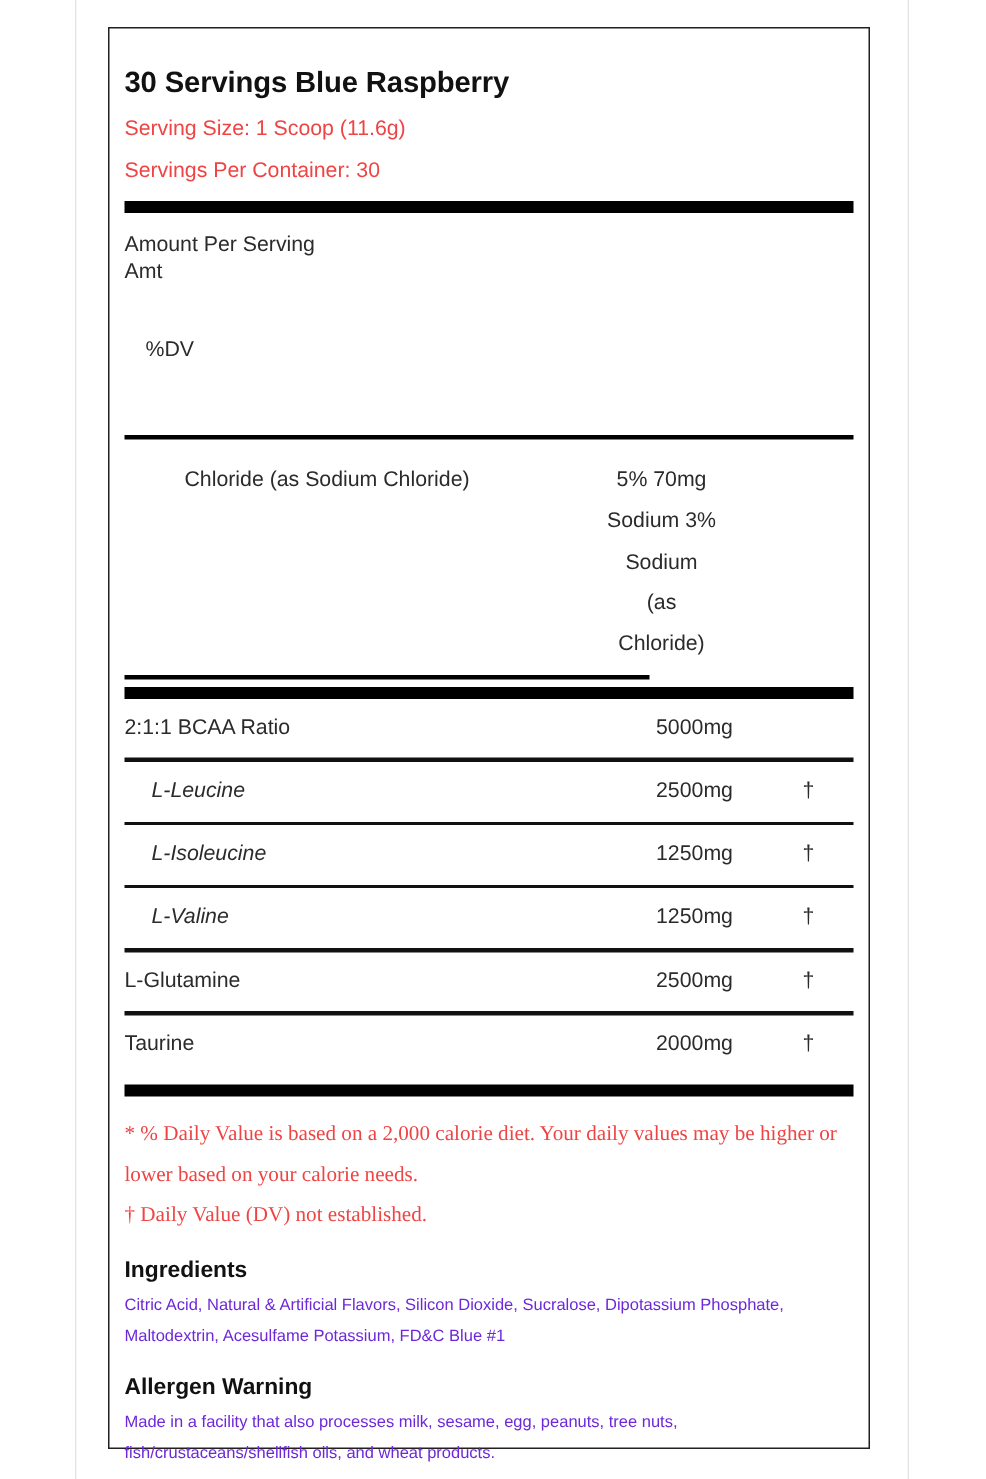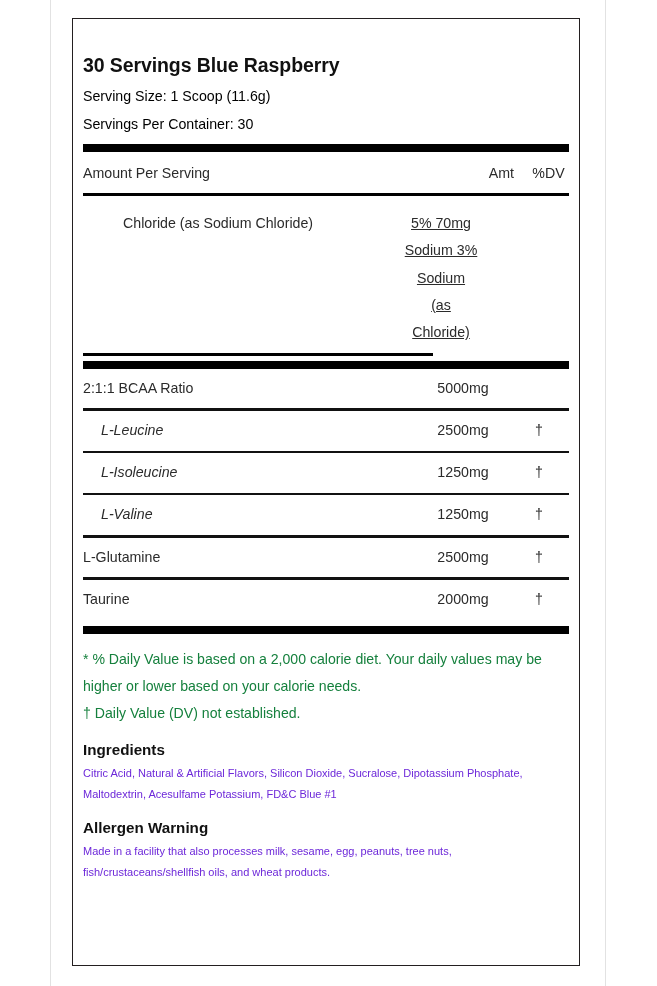--- a/index.html
+++ b/index.html
@@ -40,42 +40,42 @@
 
   
   .facts-panel {
     position: absolute;
     left: 21px;      
     top: 18px;
     width: 508px;    
     height: 948px;
     border: 1px solid #231f20;
     background: #ffffff;
-    padding: 16px 10px;
+    padding: 6px 10px;
   }
 
   .inner {
     padding: 0 0;
   }
 
   
   .product-title {
     font-size: 19.5px;
     font-weight: bold;
     letter-spacing: -0.1px;
     margin: 18px 0 0 0;
     padding: 0 0 0 0;
     line-height: 1.25;
     color: #111111;
   }
   .serving-line {
     font-size: 14.2px;
     line-height: 1.2;
     margin-top: 11px;
-    color: #000000;
+    color: #ef4444;
   }
   .serving-line.second { margin-top: 11px; }
 
   
   .bar-thick {
     height: 8px;
     background: #000000;
     margin: 11px 0 0 0;
   }
   .rule-med {
@@ -105,54 +105,55 @@
     line-height: 1.25;
   }
   .row .dv {
     flex: 0 0 60px;
     text-align: center;
     line-height: 1.25;
   }
 
   .head-row {
     padding: 13px 0 10px 0;
+    flex-direction: column;
   }
   .head-row .amt { flex: 0 0 52px; text-align: right; }
   .head-row .dv  { flex: 0 0 55px; text-align: center; padding-left: 14px; }
 
   
   .chloride-row {
     display: flex;
     padding: 14px 0 6px 0;
     font-size: 14.2px;
     color: #2b2b2b;
     margin-left: 40px;
   }
   .chloride-left {
     flex: 0 0 268px;
     line-height: 1.92;
   }
   .chloride-right {
     flex: 0 0 100px;
     text-align: center;
     line-height: 1.92;
-    text-decoration: underline;
   }
 
   .nutrient-row {
     padding: 11px 0 11px 0;
   }
   .nutrient-row.indented .label { padding-left: 18px; font-style: italic; }
 
   
   .footnotes {
     font-size: 14.1px;
-    color: #15803d;
+    color: #ef4444;
     line-height: 1.93;
     padding: 12px 0 0 0;
+    font-family: Liberation Serif, serif;
   }
   .footnotes p { margin: 0; }
 
   .section-heading {
     font-size: 15.2px;
     font-weight: bold;
     color: #111111;
     margin: 13px 0 0 0;
     line-height: 1.3;
   }

